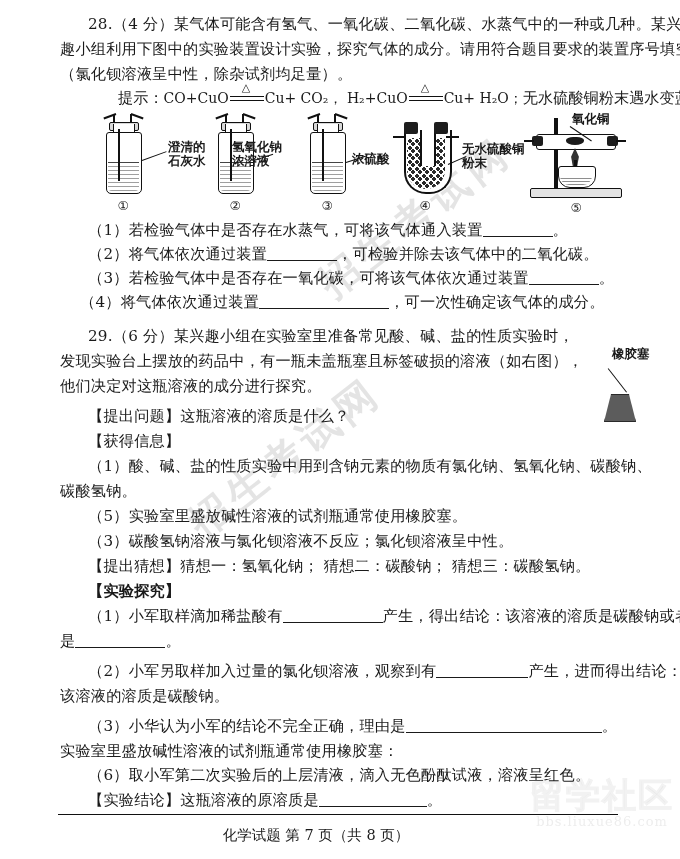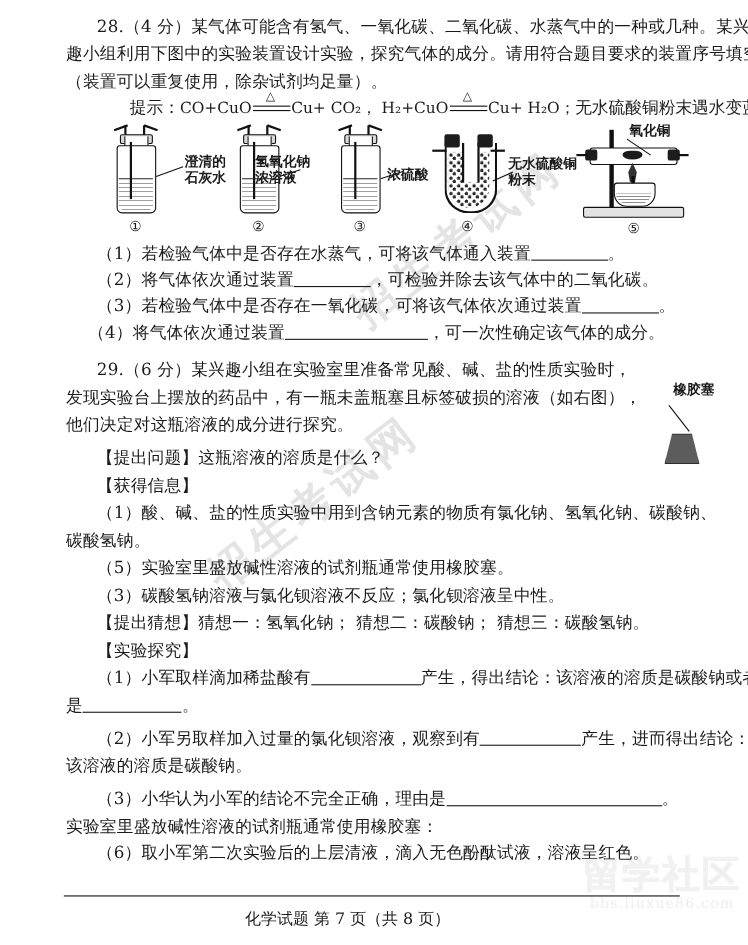--- a/index.html
+++ b/index.html
@@ -243,21 +243,21 @@
 
   <div class="wm-diag wm1">招生考试网</div>
   <div class="wm-diag wm2">招生考试网</div>
   <div class="wm-corner">
     <div class="big">留学社区</div>
     <div class="small">bbs.liuxue86.com</div>
   </div>
 
   <div class="para" style="left:88px;top:12px;">28.（4 分）某气体可能含有氢气、一氧化碳、二氧化碳、水蒸气中的一种或几种。某兴</div>
   <div class="para" style="left:60px;top:37px;">趣小组利用下图中的实验装置设计实验，探究气体的成分。请用符合题目要求的装置序号填空</div>
-  <div class="para" style="left:60px;top:62px;">（装置可以重复使用，除杂试剂均足量）。</div>
+  <div class="para" style="left:60px;top:62px;">（氯化钡溶液呈中性，除杂试剂均足量）。</div>
 
   <div class="eqline" style="left:118px;top:88px;">
     <span style="font-size:15.2px;">提示：</span><span>CO+CuO</span><span class="eq-arrow"><span class="d">△</span><span class="t"></span><span class="b"></span></span><span>Cu+ CO₂，</span>&nbsp;<span>H₂+CuO</span><span class="eq-arrow"><span class="d">△</span><span class="t"></span><span class="b"></span></span><span>Cu+ H₂O；</span><span style="font-size:15.2px;">无水硫酸铜粉末遇水变蓝色。</span>
   </div>
 
   <div class="figrow">
 
     <div class="dev" style="left:100px;top:0;width:46px;height:104px;">
       <div class="gwb">
         <span class="bentL"></span>
@@ -377,40 +377,43 @@
   <div class="para" style="left:88px;top:324px;">29.（6 分）某兴趣小组在实验室里准备常见酸、碱、盐的性质实验时，</div>
   <div class="para" style="left:60px;top:349px;">发现实验台上摆放的药品中，有一瓶未盖瓶塞且标签破损的溶液（如右图），</div>
   <div class="para" style="left:60px;top:374px;">他们决定对这瓶溶液的成分进行探究。</div>
   <div class="para" style="left:88px;top:404px;">【提出问题】这瓶溶液的溶质是什么？</div>
   <div class="para" style="left:88px;top:429px;">【获得信息】</div>
   <div class="para" style="left:88px;top:454px;">（1）酸、碱、盐的性质实验中用到含钠元素的物质有氯化钠、氢氧化钠、碳酸钠、</div>
   <div class="para" style="left:60px;top:479px;">碳酸氢钠。</div>
   <div class="para" style="left:88px;top:504px;">（5）实验室里盛放碱性溶液的试剂瓶通常使用橡胶塞。</div>
   <div class="para" style="left:88px;top:529px;">（3）碳酸氢钠溶液与氯化钡溶液不反应；氯化钡溶液呈中性。</div>
   <div class="para" style="left:88px;top:554px;">【提出猜想】猜想一：氢氧化钠；   猜想二：碳酸钠；   猜想三：碳酸氢钠。</div>
-  <div class="para" style="left:88px;top:579px;">【实验探究】</div>
+  <div class="para" style="left:88px;top:579px;font-weight:bold;">【实验探究】</div>
 
   <div class="para" style="left:88px;top:604px;">
     <span>（1）小军取样滴加稀盐酸有</span><span class="blank" style="width:100px;"></span><span>产生，得出结论：该溶液的溶质是碳酸钠或者</span>
   </div>
   <div class="para" style="left:60px;top:629px;">
     <span>是</span><span class="blank" style="width:90px;"></span><span>。</span>
   </div>
 
   <div class="para" style="left:88px;top:659px;">
     <span>（2）小军另取样加入过量的氯化钡溶液，观察到有</span><span class="blank" style="width:92px;"></span><span>产生，进而得出结论：</span>
   </div>
   <div class="para" style="left:60px;top:684px;">该溶液的溶质是碳酸钠。</div>
 
   <div class="para" style="left:88px;top:714px;">
     <span>（3）小华认为小军的结论不完全正确，理由是</span><span class="blank" style="width:196px;"></span><span>。</span>
   </div>
   <div class="para" style="left:60px;top:739px;">实验室里盛放碱性溶液的试剂瓶通常使用橡胶塞：</div>
   <div class="para" style="left:88px;top:763px;">（6）取小军第二次实验后的上层清液，滴入无色酚酞试液，溶液呈红色。</div>
 
+  <div class="para" style="left:88px;top:788px;">
+    <span>【实验结论】这瓶溶液的原溶质是</span><span class="blank" style="width:108px;"></span><span>。</span>
+  </div>
 
   <div class="bottlefig">
     <div class="stopper-lead"></div>
     <div class="stopper-cap-label">橡胶塞</div>
     <div class="stopperfig"></div>
   </div>
 
   <div class="footer-rule"></div>
   <div class="footer">化学试题  第 7 页（共 8 页）</div>
 </div>

